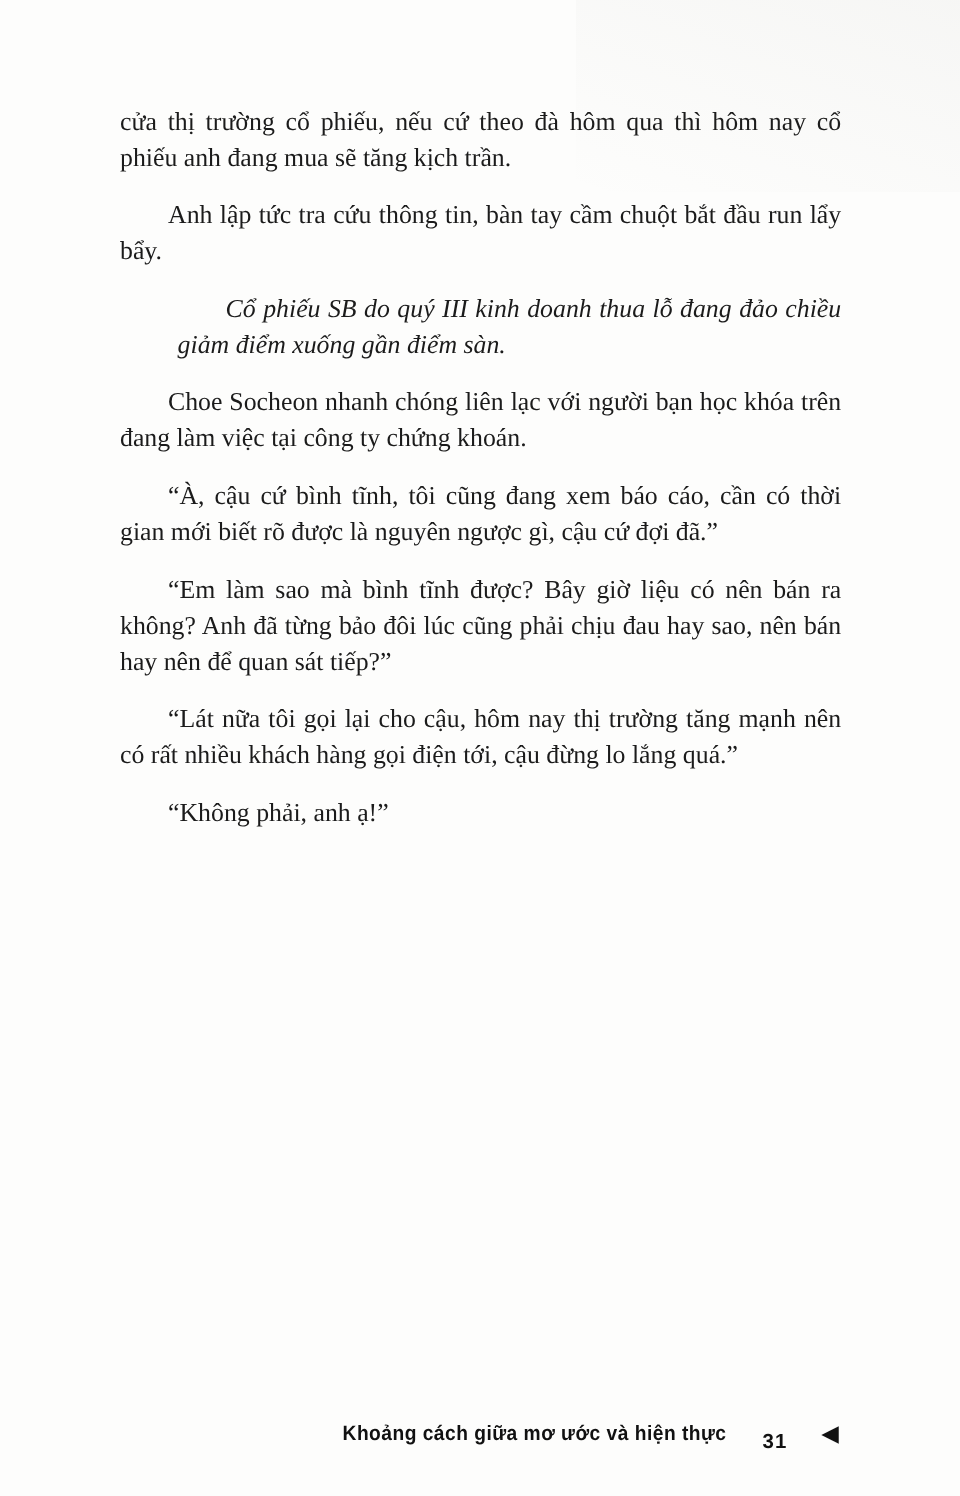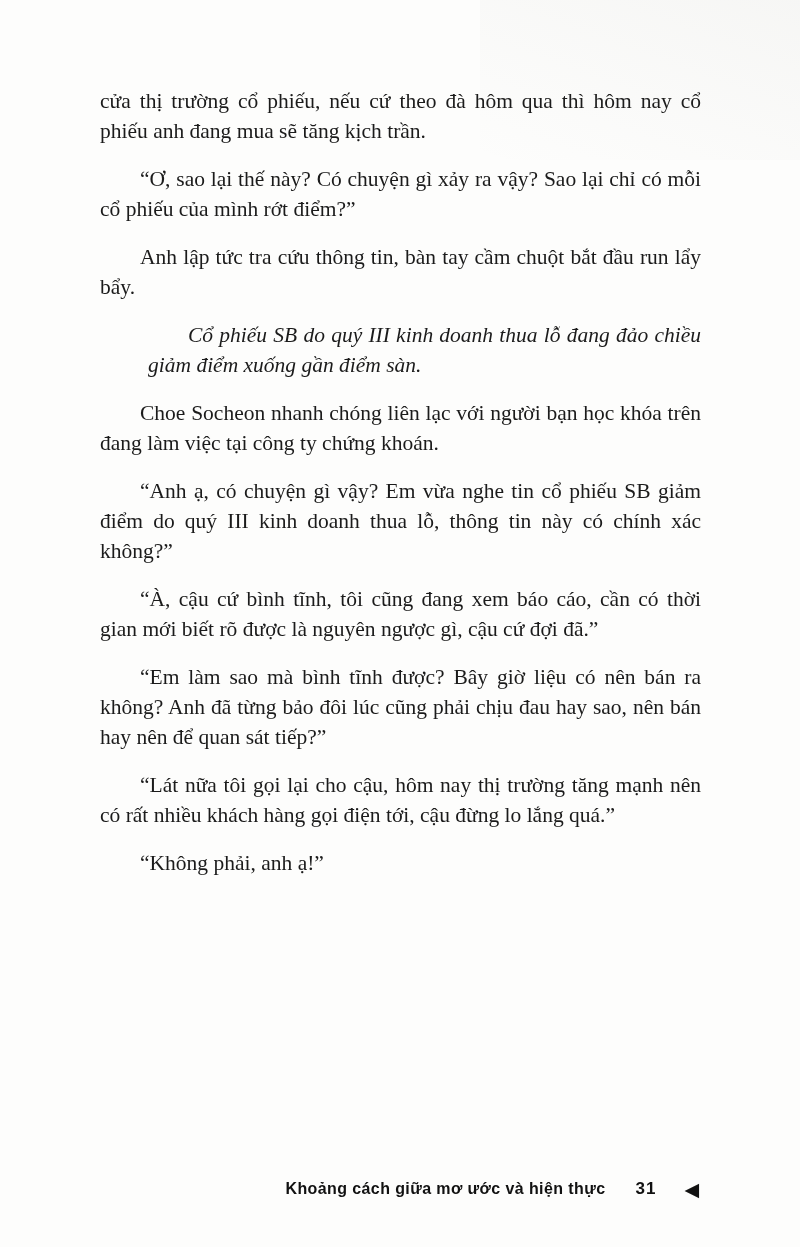--- a/index.html
+++ b/index.html
@@ -54,39 +54,38 @@
   }
   .running-title {
     font-size: 16px;
     letter-spacing: 0.4px;
     transform: scaleY(1.08);
   }
   .page-number {
     font-size: 17px;
     margin-left: 30px;
     letter-spacing: 1px;
+    margin-top: 13px;
   }
   .nav-triangle {
     margin-left: 28px;
     font-size: 19px;
     line-height: 1;
   }
 </style>
 </head>
 <body>
 
 <div class="page">
 
   <div class="text-block">
     <p class="noindent">cửa thị trường cổ phiếu, nếu cứ theo đà hôm qua thì hôm nay cổ phiếu anh đang mua sẽ tăng kịch trần.</p>
-    <p>“Ơ, sao lại thế này? Có chuyện gì xảy ra vậy? Sao lại chỉ có mỗi cổ phiếu của mình rớt điểm?”</p>
     <p>Anh lập tức tra cứu thông tin, bàn tay cầm chuột bắt đầu run lẩy bẩy.</p>
     <p class="italic">Cổ phiếu SB do quý III kinh doanh thua lỗ đang đảo chiều giảm điểm xuống gần điểm sàn.</p>
     <p>Choe Socheon nhanh chóng liên lạc với người bạn học khóa trên đang làm việc tại công ty chứng khoán.</p>
-    <p>“Anh ạ, có chuyện gì vậy? Em vừa nghe tin cổ phiếu SB giảm điểm do quý III kinh doanh thua lỗ, thông tin này có chính xác không?”</p>
     <p>“À, cậu cứ bình tĩnh, tôi cũng đang xem báo cáo, cần có thời gian mới biết rõ được là nguyên ngược gì, cậu cứ đợi đã.”</p>
     <p>“Em làm sao mà bình tĩnh được? Bây giờ liệu có nên bán ra không? Anh đã từng bảo đôi lúc cũng phải chịu đau hay sao, nên bán hay nên để quan sát tiếp?”</p>
     <p>“Lát nữa tôi gọi lại cho cậu, hôm nay thị trường tăng mạnh nên có rất nhiều khách hàng gọi điện tới, cậu đừng lo lắng quá.”</p>
     <p>“Không phải, anh ạ!”</p>
   </div>
 
   <div class="footer">
     <span class="running-title">Khoảng cách giữa mơ ước và hiện thực</span>
     <span class="page-number">31</span>
     <span class="nav-triangle">◀</span>

